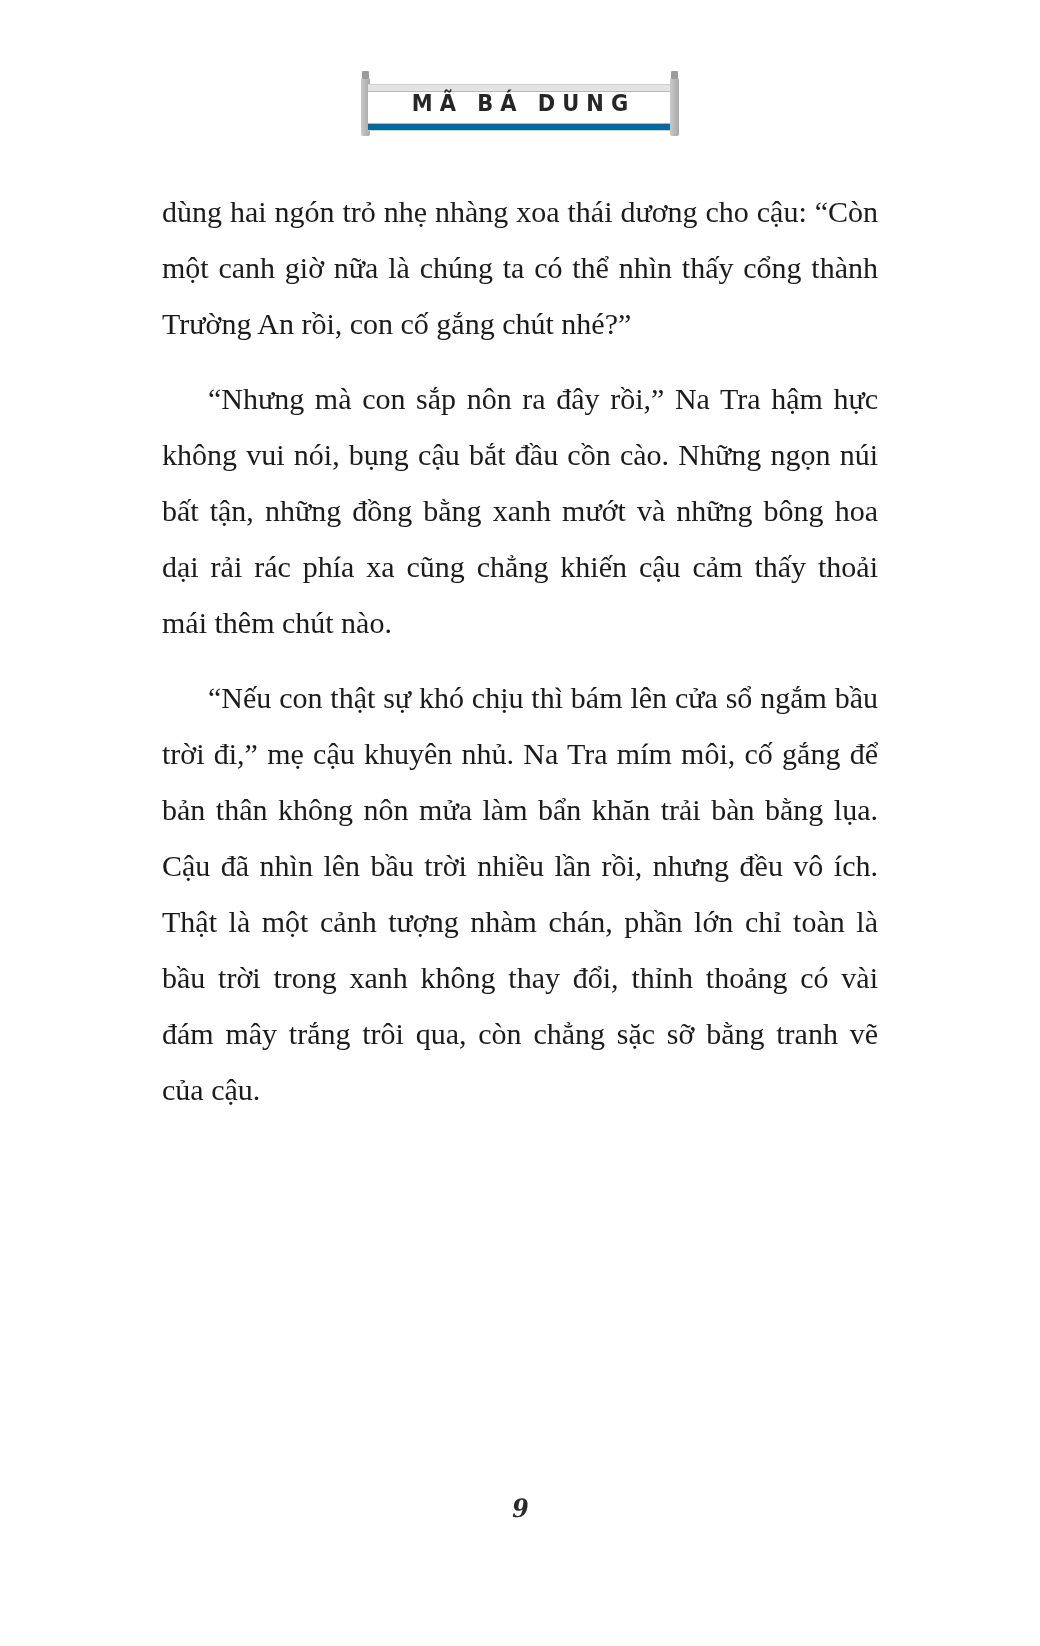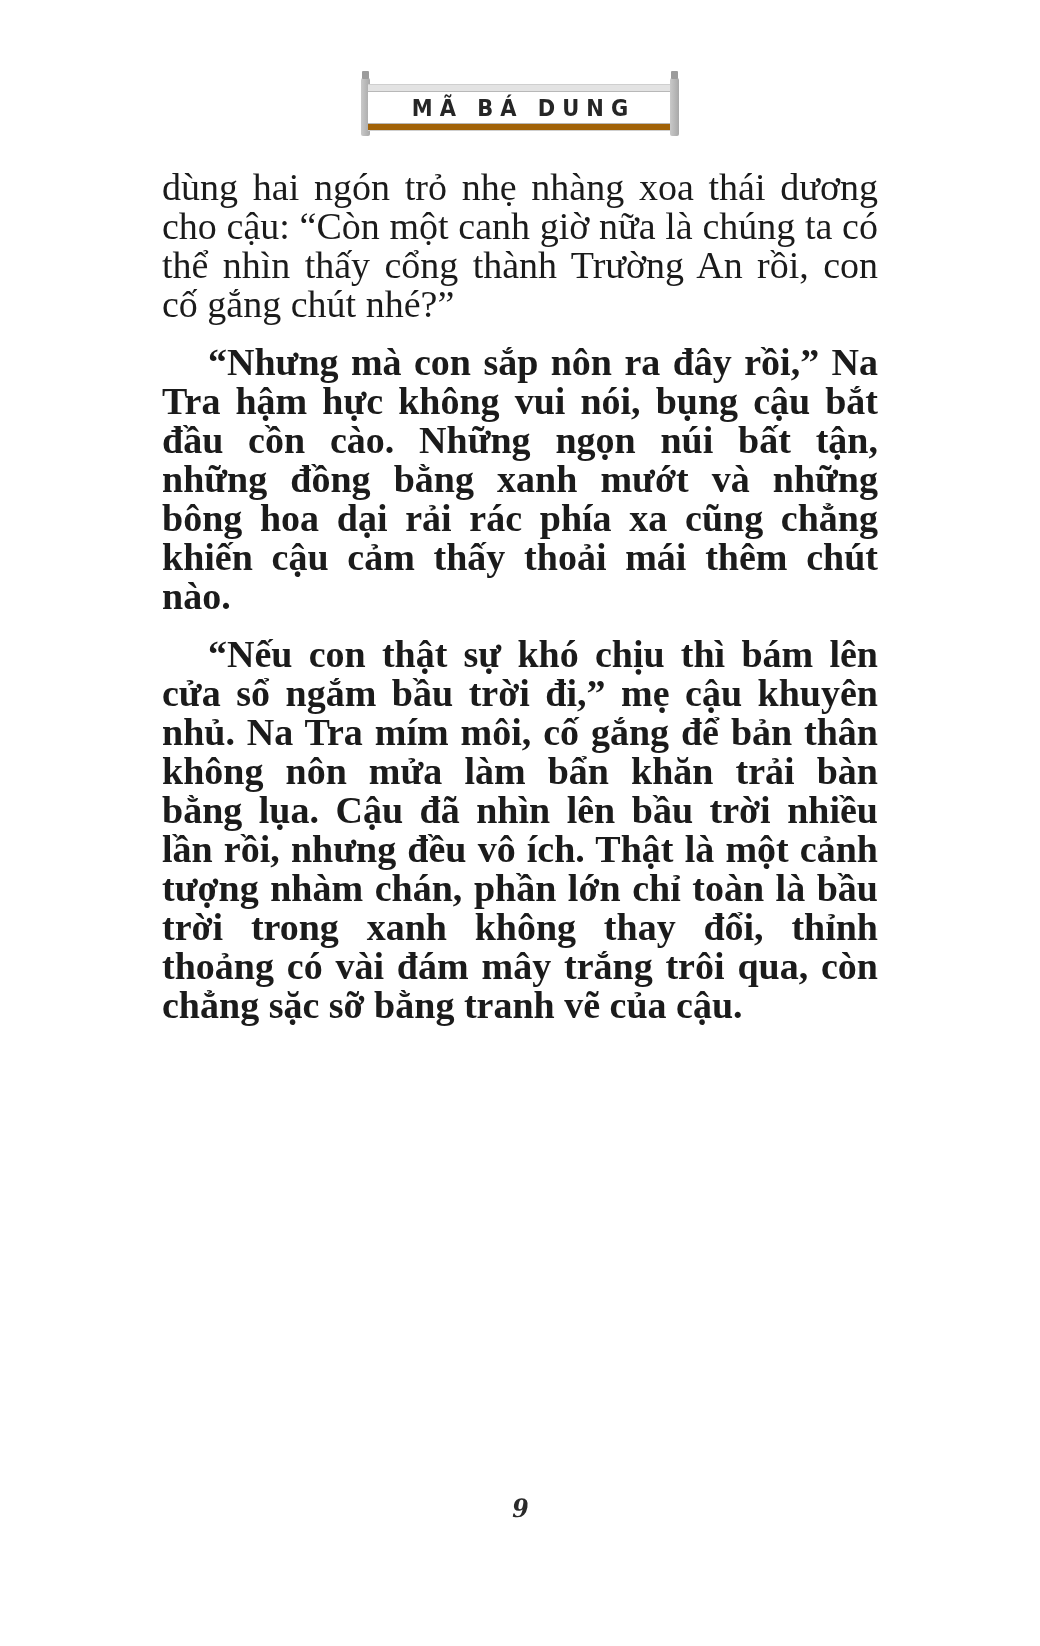--- a/index.html
+++ b/index.html
@@ -53,55 +53,54 @@
   .banner .rod.left  { left: 0; }
   .banner .rod.right { right: 0; }
   .banner .plate {
     position: absolute;
     left: 7px;
     right: 7px;
     top: 9px;
     bottom: 4px;
     background: #ffffff;
     border-top: 6px solid #e3e3e3;
-    border-bottom: 6px solid #a16207;
+    border-bottom: 6px solid #0369a1;
     box-shadow: inset 0 1px 0 #b8b8b8, inset 0 -1px 0 #b8b8b8,
                 0 -1px 0 #cfcfcf, 0 1px 0 #cfcfcf;
     display: flex;
-    align-items: center;
+    align-items: flex-start;
     justify-content: center;
   }
   .banner .author {
     font-family: "DejaVu Sans", sans-serif;
     font-weight: 700;
     font-size: 21px;
     letter-spacing: 7px;
     text-indent: 7px;
     color: #262626;
     transform: scaleY(1.08);
     white-space: nowrap;
   }
 
   
   .text-block {
     position: absolute;
-    top: 168px;
+    top: 184px;
     left: 162px;
     width: 716px;
-    font-size: 38px;
-    line-height: 39px;
+    font-size: 30px;
+    line-height: 56px;
     text-align: justify;
     text-justify: inter-word;
   }
   .text-block p {
     margin: 0;
   }
   .text-block p + p {
     margin-top: 19px;
-    font-weight: bold;
   }
   .text-block p.indented {
     text-indent: 46px;
   }
 
   
   .footer {
     position: absolute;
     top: 1494px;
     left: 0;

